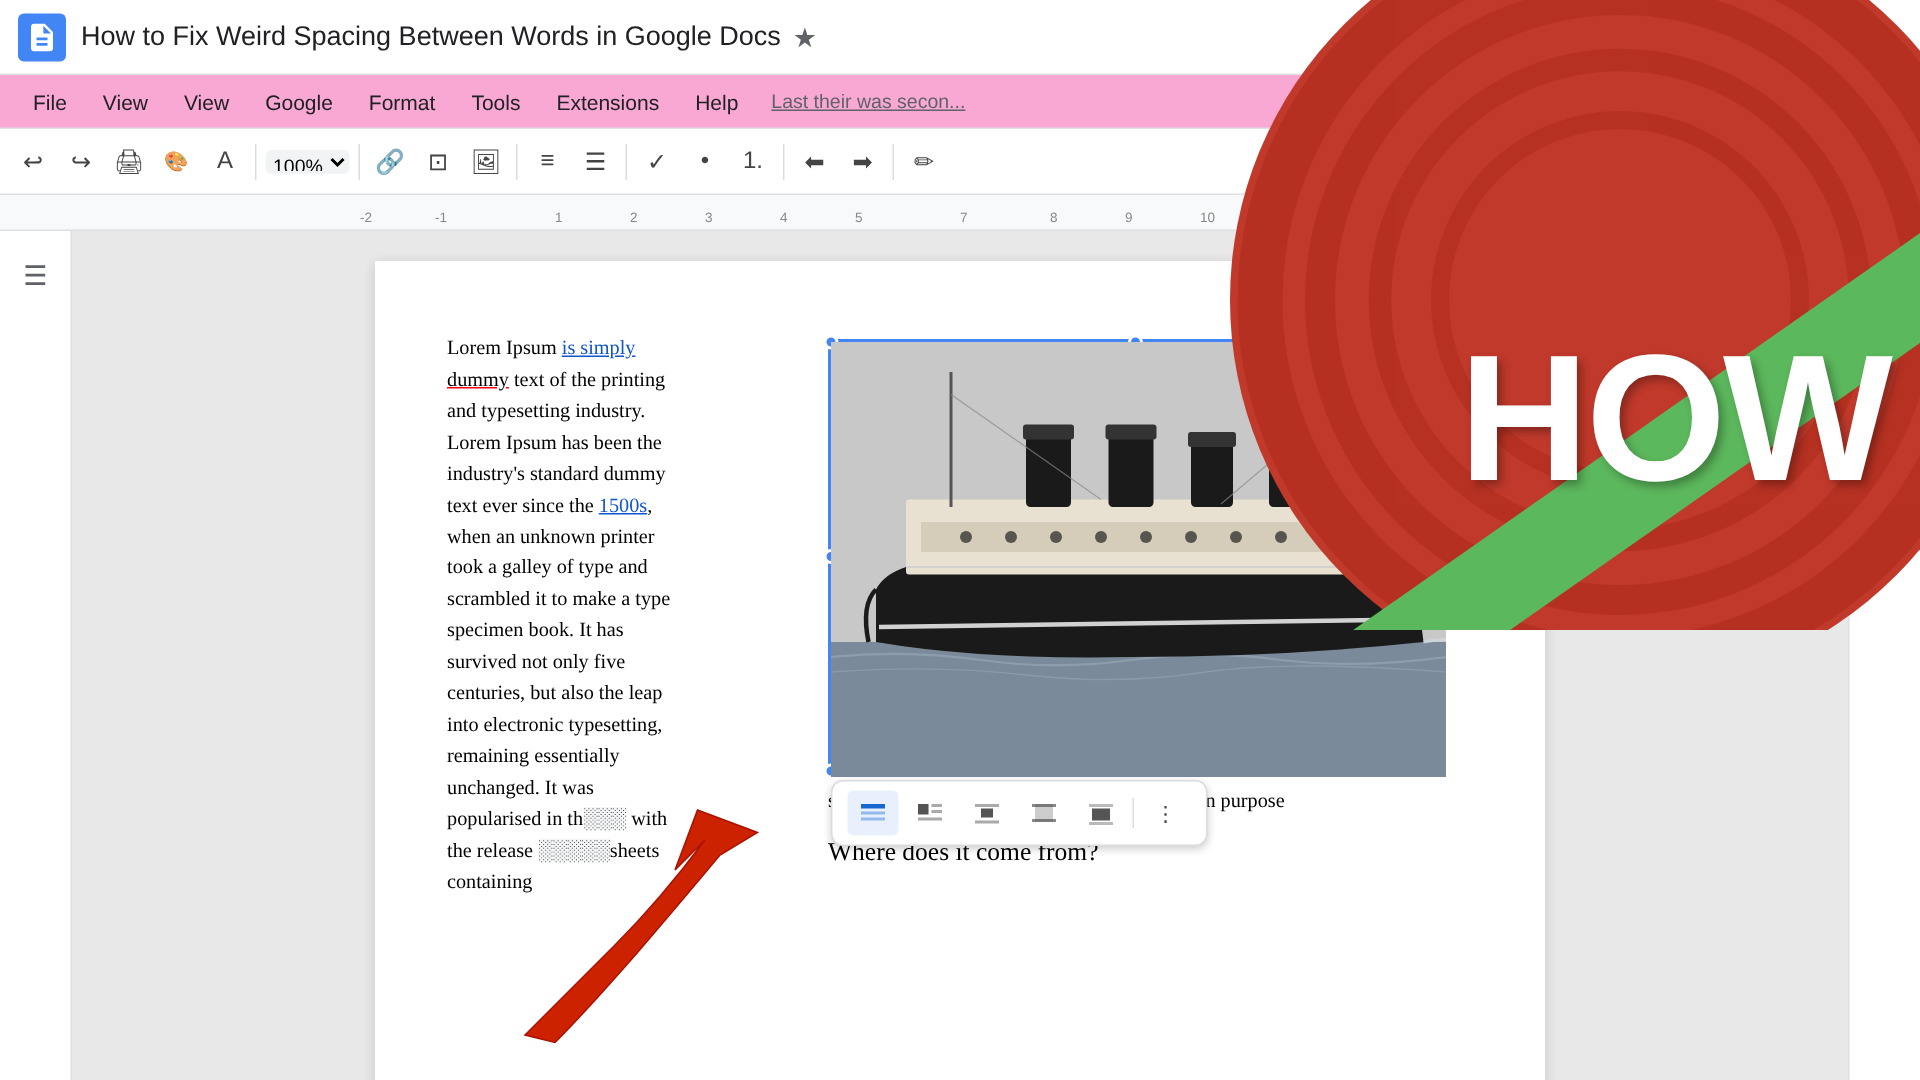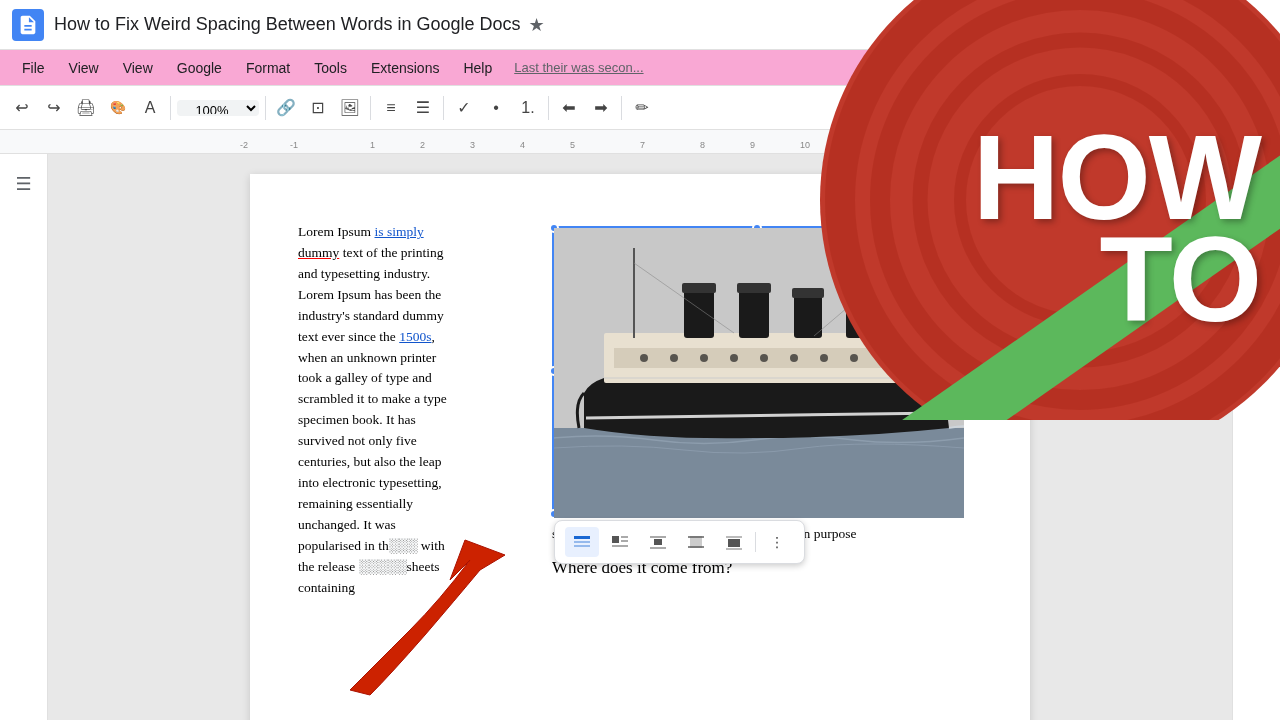--- a/index.html
+++ b/index.html
@@ -77,23 +77,22 @@
       color: #444;
       border: none; background: none;
     }
     .toolbar-separator {
       width: 1px; height: 24px;
       background: #dadce0;
       margin: 0 2px;
     }
     #zoom-selector {
       border: none; background: #f1f3f4; border-radius: 4px;
-      padding: 2px 14px; font-size: 13px; cursor: pointer;
+      padding: 2px 1px; font-size: 13px; cursor: pointer;
       height: 16px;
-      text-align: center;
     }
 
     
     #ruler {
       background: #f8f9fa;
       height: 24px;
       border-bottom: 1px solid #e0e0e0;
       position: relative;
       overflow: hidden;
     }
@@ -516,21 +515,20 @@
     </svg>
   </div>
 </div>
 
 <div style="position:absolute;top:0;right:0;width:520px;height:420px;overflow:hidden;pointer-events:none;z-index:198;">
   <div style="position:absolute;top:120px;right:-60px;width:550px;height:60px;background:#5cb85c;transform:rotate(-35deg);transform-origin:right center;"></div>
 </div>
 
 <div style="position:absolute;top:0;right:0;width:440px;height:350px;display:flex;flex-direction:column;align-items:flex-end;justify-content:flex-end;padding-right:20px;padding-bottom:20px;pointer-events:none;z-index:210;">
   <div class="how-to-line">HOW</div>
-  <div class="how-to-line">TO</div>
 </div>
 
 <div id="on-text" style="position:absolute;bottom:94px;right:309px;font-size:26px;font-weight:900;color:#fff;font-family:Impact,Arial Black,sans-serif;z-index:215;pointer-events:none;">On</div>
 
 <div style="position:absolute;bottom:10px;left:310px;width:220px;height:200px;pointer-events:none;z-index:220;">
   <svg viewBox="0 0 220 200" xmlns="http://www.w3.org/2000/svg" width="220" height="200">
 
     <path d="M40 180 Q60 160 100 120 Q130 90 160 50 L140 70 L155 30 L195 45 L170 60 Q145 90 115 125 Q80 165 60 185 Z" fill="#cc2200" stroke="#aa1100" stroke-width="1"></path>
   </svg>
 </div>

